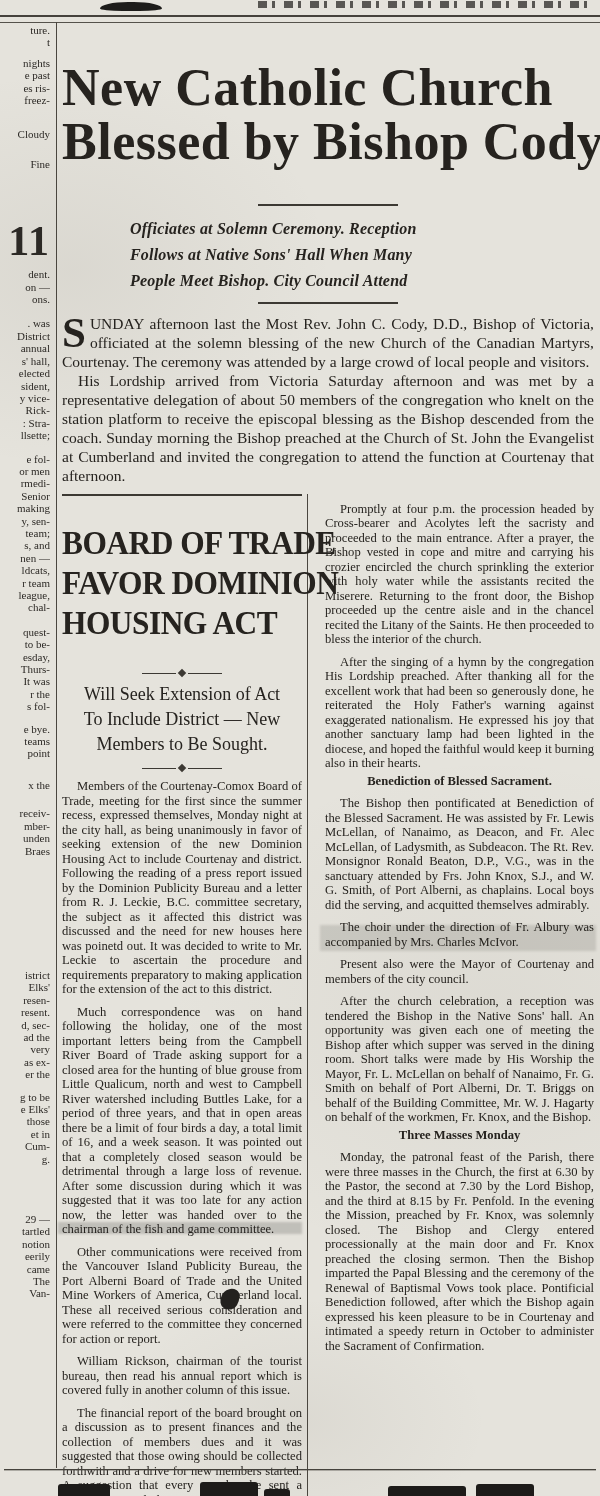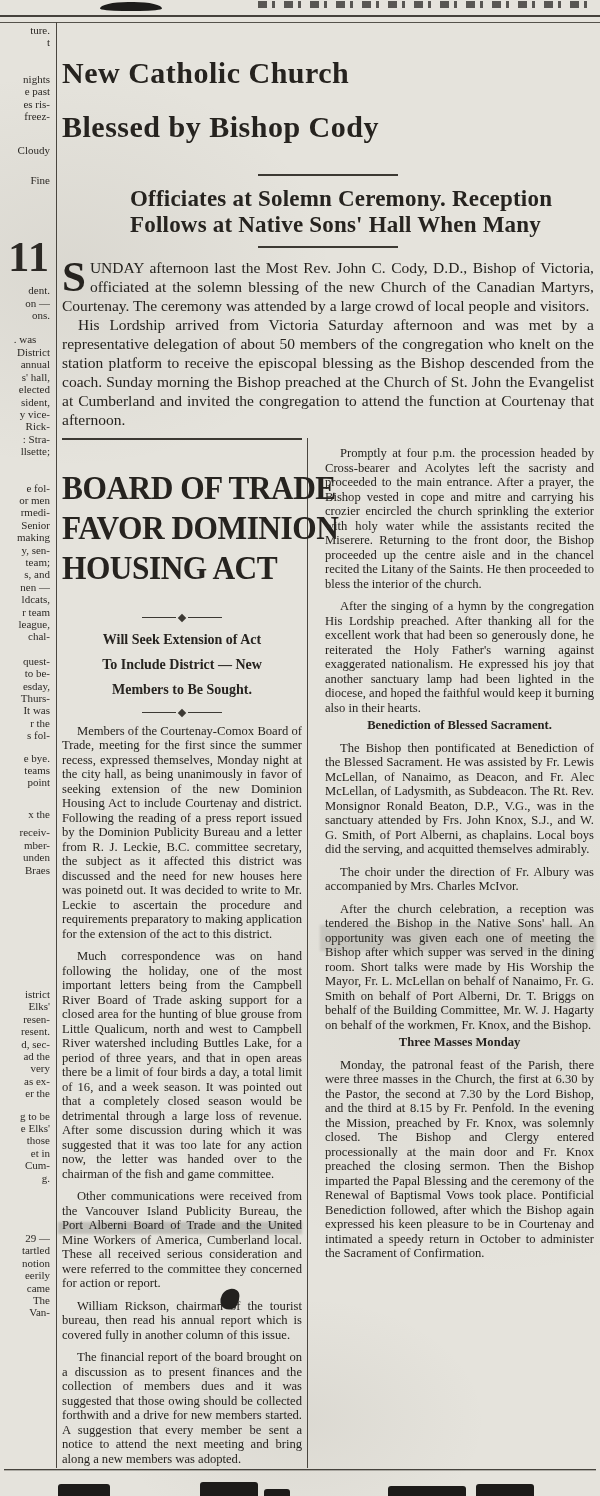--- a/index.html
+++ b/index.html
@@ -24,38 +24,38 @@
   .margin-col{
     position:absolute;left:0;top:24px;width:50px;height:1460px;
     font-size:11px;line-height:12.4px;text-align:right;
     color:#2c2925;overflow:hidden;
   }
   .m-item{white-space:nowrap;}
   .t-big{font-size:42px;line-height:46px;font-weight:bold;letter-spacing:1px;}
   .v-rule-left{position:absolute;left:56px;top:22px;width:1px;height:1446px;background:#4a463f;}
   
   .main{position:absolute;left:62px;top:26px;width:532px;}
-  .headline{font-weight:bold;font-size:30px;line-height:54px;letter-spacing:.5px;white-space:nowrap;}
+  .headline{font-weight:bold;font-size:52px;line-height:54px;letter-spacing:.5px;white-space:nowrap;}
   .short-rule{width:140px;height:2px;background:#3c3933;margin:8px auto 10px;}
-  .deck{font-weight:bold;font-size:23px;line-height:26px;padding-left:68px;letter-spacing:.2px;}
+  .deck{font-weight:bold;font-size:16px;line-height:26px;padding-left:68px;letter-spacing:.2px;font-style:italic;}
   .lead{margin-top:10px;font-size:15.5px;line-height:19px;text-align:justify;}
   .lead p{margin:0;}
   .lead p.indent{text-indent:16px;}
   .dropcap{float:left;font-size:43px;line-height:33px;font-weight:bold;padding:2px 4px 0 0;}
   
   .cols{display:flex;align-items:flex-start;margin-top:9px;}
   .col-left{width:240px;}
   .col-div{width:1px;background:#4a463f;align-self:stretch;margin:0 0 0 5px;}
   .col-right{flex:1;padding-left:17px;}
   .board-rule{height:2px;background:#3c3933;margin-bottom:8px;}
   .board-headline{font-weight:bold;font-size:33px;line-height:40px;letter-spacing:-.5px;white-space:nowrap;transform:scaleX(.95);transform-origin:left;}
   .orn{display:flex;align-items:center;justify-content:center;margin:8px 0 6px;}
   .orn::before,.orn::after{content:"";width:34px;height:1px;background:#3c3933;}
   .orn .dia{width:6px;height:6px;background:#3c3933;transform:rotate(45deg);margin:0 3px;}
-  .board-deck{font-weight:bold;font-size:14px;line-height:25px;text-align:center;}
+  .board-deck{font-weight:normal;font-size:18px;line-height:25px;text-align:center;}
   .body-text{font-size:12.6px;line-height:14.5px;text-align:justify;}
   .body-text .t-p{margin:8px 0 2px;text-indent:15px;}
   .body-text .t-h{font-weight:bold;text-align:center;margin:3px 0 2px;text-indent:0;}
   
   .ink-blot{position:absolute;left:221px;top:1288px;width:18px;height:22px;background:#23211e;border-radius:60% 40% 55% 45%/50% 60% 40% 50%;transform:rotate(28deg);}
   .streak1{position:absolute;left:58px;top:1222px;width:244px;height:12px;background:rgba(30,28,25,.18);filter:blur(1px);}
   .streak2{position:absolute;left:320px;top:925px;width:276px;height:26px;background:rgba(30,28,25,.13);filter:blur(1px);}
   
   .bottom-rule{position:absolute;left:4px;top:1469px;width:592px;height:1px;background:#45423c;box-shadow:0 1px 0 rgba(69,66,60,.35);}
   .bottom-frag{position:absolute;left:58px;top:1480px;width:520px;height:16px;}
@@ -71,41 +71,41 @@
 
 <div class="page">
 
   <div class="top-blob"></div>
   <div class="top-cutoff"></div>
   <div class="top-rule"></div>
 
   <aside class="margin-col">
       <div class="m-item">ture.</div>
       <div class="m-item">t</div>
-      <div class="m-item" style="margin-top: 24px;">nights</div>
+      <div class="m-item" style="margin-top: 8px;">nights</div>
       <div class="m-item">e past</div>
       <div class="m-item">es ris-</div>
       <div class="m-item">freez-</div>
       <div class="m-item" style="margin-top: 22px;">Cloudy</div>
       <div class="m-item" style="margin-top: 17px;">Fine</div>
       <div class="m-item t-big" style="margin-top: 48px;">11</div>
       <div class="m-item" style="margin-top: 4px;">dent.</div>
       <div class="m-item">on —</div>
       <div class="m-item">ons.</div>
-      <div class="m-item" style="margin-top: 12px; text-align: center;">. was</div>
+      <div class="m-item" style="margin-top: 12px;">. was</div>
       <div class="m-item">District</div>
       <div class="m-item">annual</div>
       <div class="m-item">s' hall,</div>
       <div class="m-item">elected</div>
       <div class="m-item">sident,</div>
       <div class="m-item">y vice-</div>
       <div class="m-item">Rick-</div>
       <div class="m-item">: Stra-</div>
       <div class="m-item">llsette;</div>
-      <div class="m-item" style="margin-top: 24px;">e fol-</div>
+      <div class="m-item" style="margin-top: 11px;">e fol-</div>
       <div class="m-item">or men</div>
       <div class="m-item">rmedi-</div>
       <div class="m-item">Senior</div>
       <div class="m-item">making</div>
       <div class="m-item">y, sen-</div>
       <div class="m-item">team;</div>
       <div class="m-item">s, and</div>
       <div class="m-item">nen —</div>
       <div class="m-item">ldcats,</div>
       <div class="m-item">r team</div>
@@ -115,21 +115,21 @@
       <div class="m-item">to be-</div>
       <div class="m-item">esday,</div>
       <div class="m-item">Thurs-</div>
       <div class="m-item">It was</div>
       <div class="m-item">r the</div>
       <div class="m-item">s fol-</div>
       <div class="m-item" style="margin-top: 10px;">e bye.</div>
       <div class="m-item">teams</div>
       <div class="m-item">point</div>
       <div class="m-item" style="margin-top: 19px;">x the</div>
-      <div class="m-item" style="margin-top: 6px;">receiv-</div>
+      <div class="m-item" style="margin-top: 16px;">receiv-</div>
       <div class="m-item">mber-</div>
       <div class="m-item">unden</div>
       <div class="m-item">Braes</div>
       <div class="m-item" style="margin-top: 112px; padding-left: 8px;">istrict</div>
       <div class="m-item">Elks'</div>
       <div class="m-item">resen-</div>
       <div class="m-item">resent.</div>
       <div class="m-item">d, sec-</div>
       <div class="m-item">ad the</div>
       <div class="m-item">very</div>
@@ -156,20 +156,21 @@
     <h1 class="headline">
       <div>New Catholic Church</div>
       <div>Blessed by Bishop Cody</div>
     </h1>
 
     <div class="short-rule"></div>
 
     <div class="deck">
         <div class="deck-line">Officiates at Solemn Ceremony.  Reception</div>
         <div class="deck-line">Follows at Native Sons' Hall When Many</div>
+        <div class="deck-line">People Meet Bishop.  City Council Attend</div>
       </div>
 
     <div class="short-rule"></div>
 
     <div class="lead">
       <p>
         <span class="dropcap">S</span><span>UNDAY afternoon last the Most Rev. John C. Cody, D.D., Bishop of Victoria, officiated at the solemn blessing of the new Church of the Canadian Martyrs, Courtenay. The ceremony was attended by a large crowd of local people and visitors.</span>
       </p>
       <p class="indent">His Lordship arrived from Victoria Saturday afternoon and was met by a representative delegation of about 50 members of the congregation who knelt on the station platform to receive the episcopal blessing as the Bishop descended from the coach. Sunday morning the Bishop preached at the Church of St. John the Evangelist at Cumberland and invited the congregation to attend the function at Courtenay that afternoon.</p>
     </div>
@@ -204,20 +205,21 @@
       </section>
 
       <div class="col-div"></div>
 
       <section class="col-right body-text">
           <p class="t-p">Promptly at four p.m. the procession headed by Cross-bearer and Acolytes left the sacristy and proceeded to the main entrance. After a prayer, the Bishop vested in cope and mitre and carrying his crozier encircled the church sprinkling the exterior with holy water while the assistants recited the Miserere.  Returning to the front door, the Bishop proceeded up the centre aisle and in the chancel recited the Litany of the Saints. He then proceeded to bless the interior of the church.</p>
           <p class="t-p">After the singing of a hymn by the congregation His Lordship preached. After thanking all for the excellent work that had been so generously done, he reiterated the Holy Father's warning against exaggerated nationalism.  He expressed his joy that another sanctuary lamp had been lighted in the diocese, and hoped the faithful would keep it burning also in their hearts.</p>
           <p class="t-h">Benediction of Blessed Sacrament.</p>
           <p class="t-p">The Bishop then pontificated at Benediction of the Blessed Sacrament. He was assisted by Fr. Lewis McLellan, of Nanaimo, as Deacon, and Fr. Alec McLellan, of Ladysmith, as Subdeacon. The Rt. Rev. Monsignor Ronald Beaton, D.P., V.G., was in the sanctuary attended by Frs. John Knox, S.J., and W. G. Smith, of Port Alberni, as chaplains. Local boys did the serving, and acquitted themselves admirably.</p>
           <p class="t-p">The choir under the direction of Fr. Albury was accompanied by Mrs. Charles McIvor.</p>
+          <p class="t-p">Present also were the Mayor of Courtenay and members of the city council.</p>
           <p class="t-p">After the church celebration, a reception was tendered the Bishop in the Native Sons' hall. An opportunity was given each one of meeting the Bishop after which supper was served in the dining room. Short talks were made by His Worship the Mayor, Fr. L. McLellan on behalf of Nanaimo, Fr. G. Smith on behalf of Port Alberni, Dr. T. Briggs on behalf of the Building Committee, Mr. W. J. Hagarty on behalf of the workmen, Fr. Knox, and the Bishop.</p>
           <p class="t-h">Three Masses Monday</p>
           <p class="t-p">Monday, the patronal feast of the Parish, there were three masses in the Church, the first at 6.30 by the Pastor, the second at 7.30 by the Lord Bishop, and the third at 8.15 by Fr. Penfold. In the evening the Mission, preached by Fr. Knox, was solemnly closed. The Bishop and Clergy entered processionally at the main door and Fr. Knox preached the closing sermon. Then the Bishop imparted the Papal Blessing and the ceremony of the Renewal of Baptismal Vows took place. Pontificial Benediction followed, after which the Bishop again expressed his keen pleasure to be in Courtenay and intimated a speedy return in October to administer the Sacrament of Confirmation.</p>
         </section>
 
     </div>
   </main>
 
   <div class="ink-blot"></div>
   <div class="streak1"></div>

